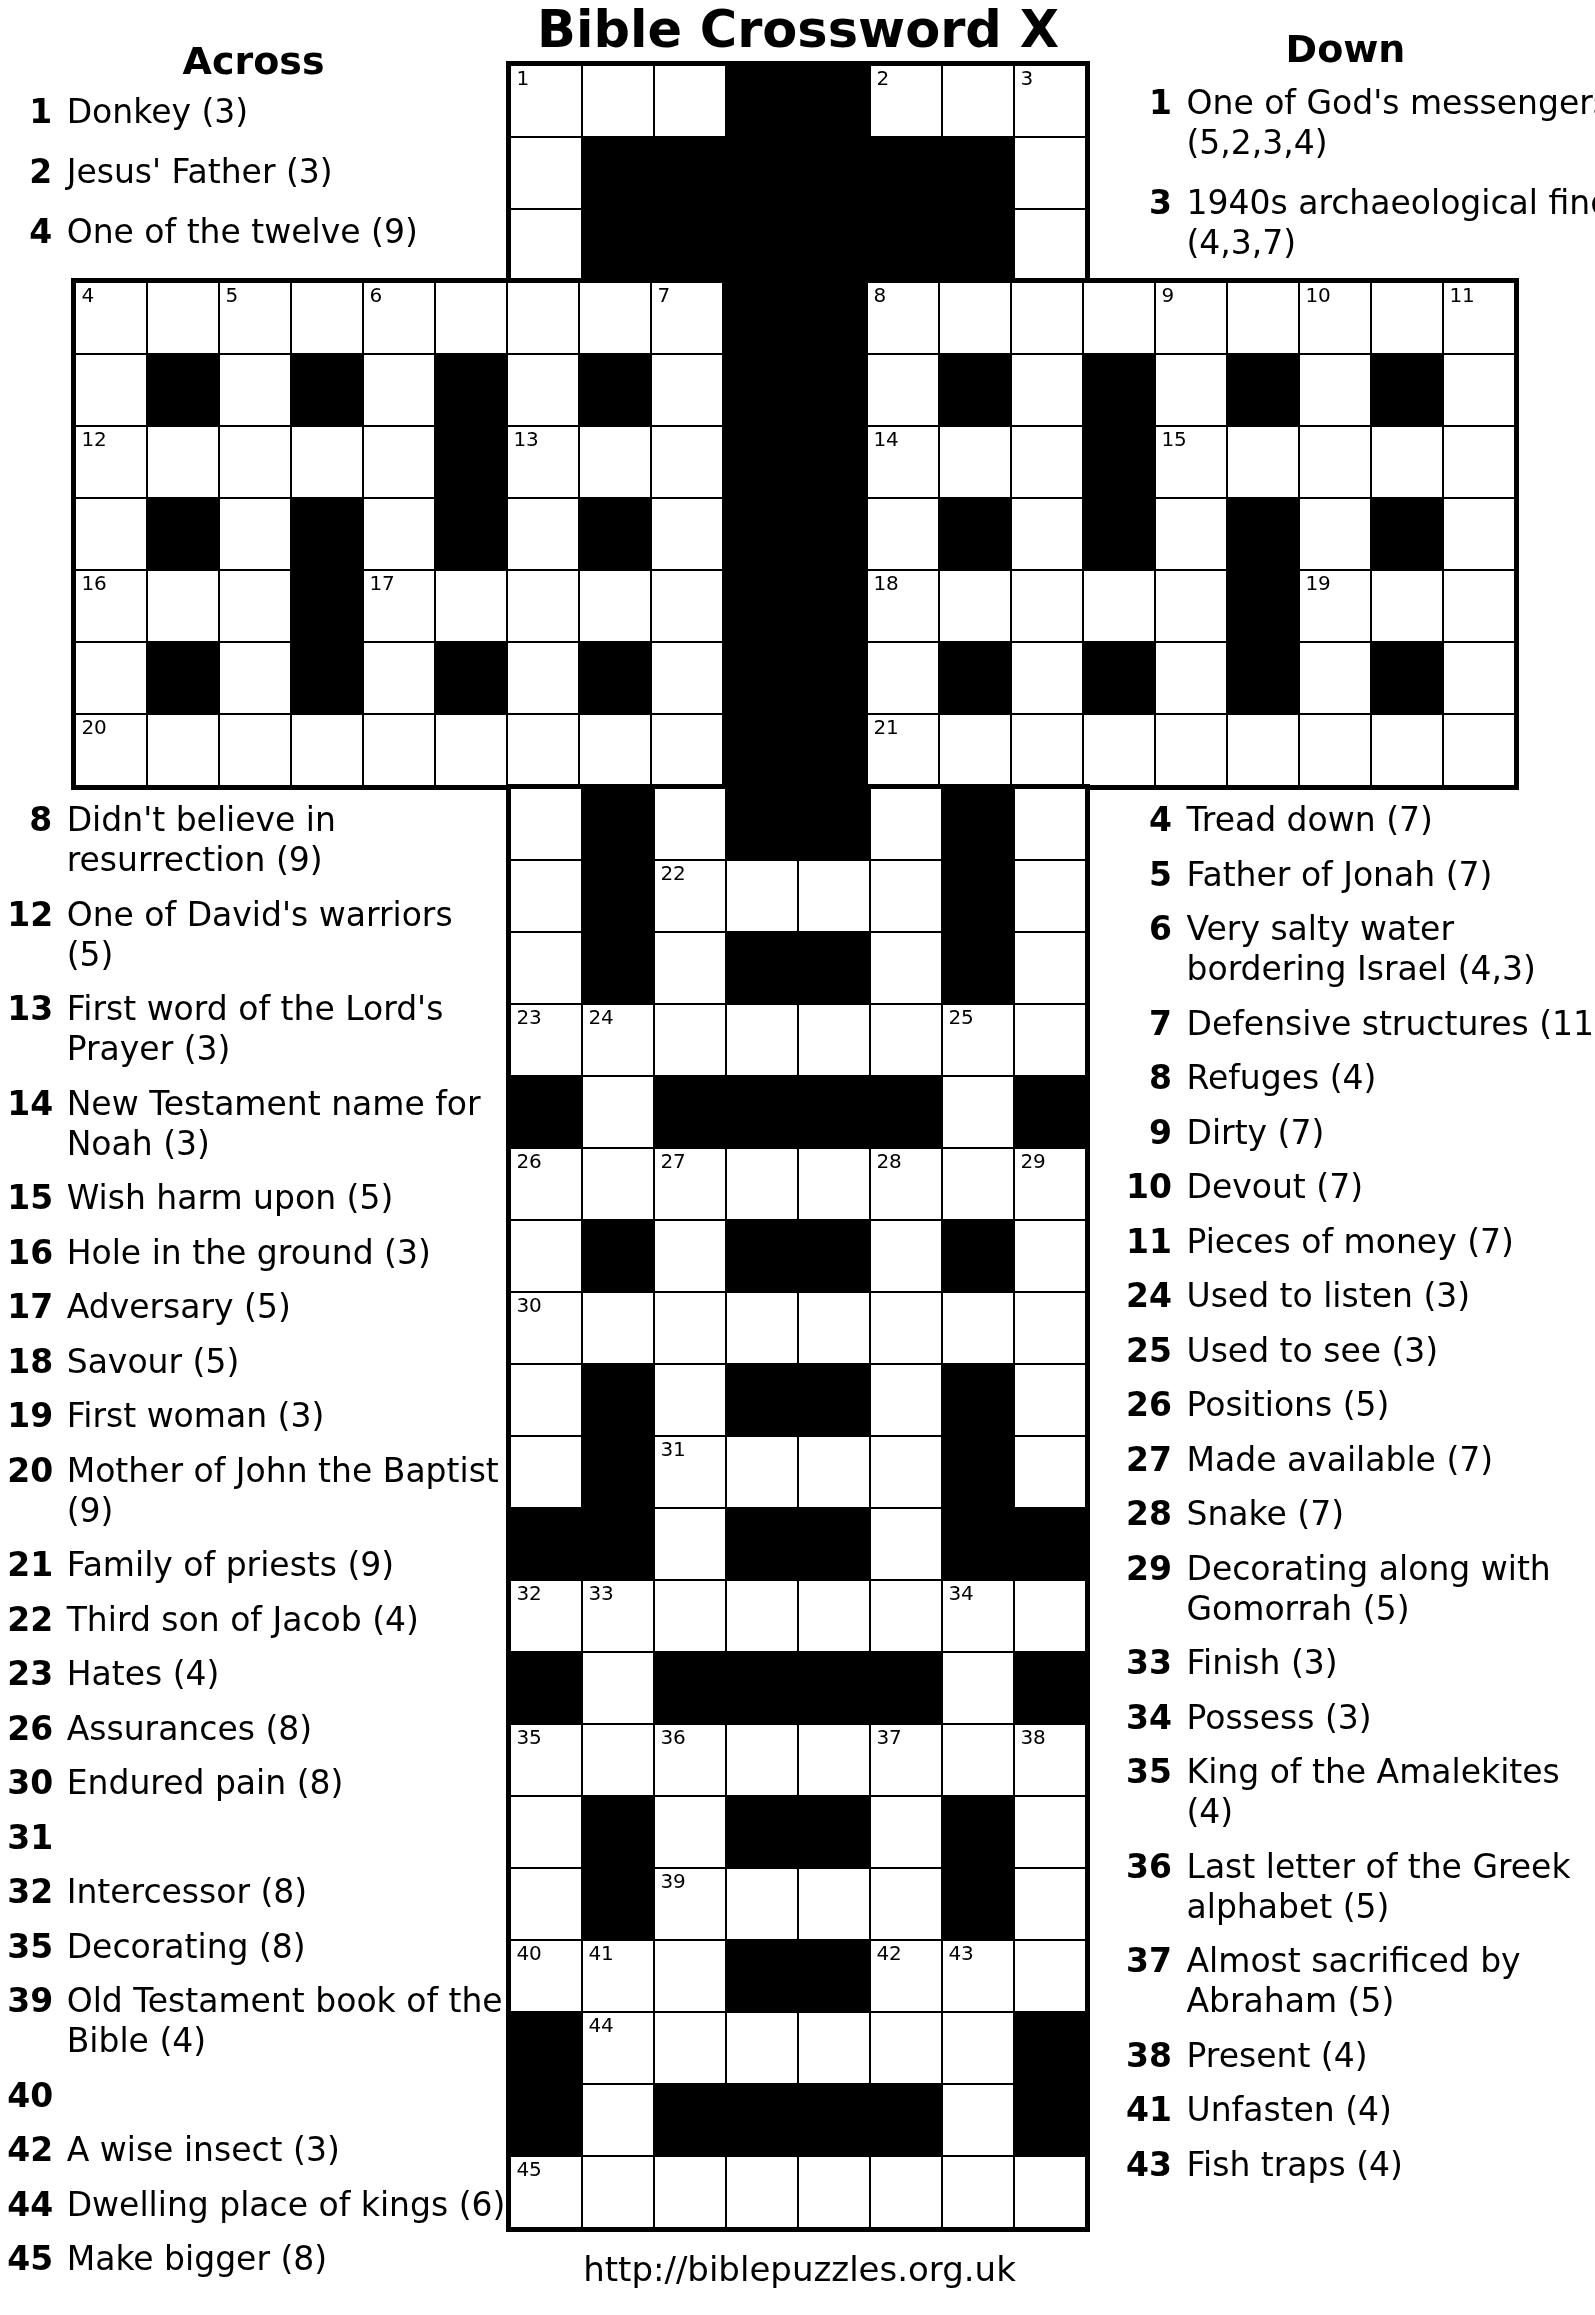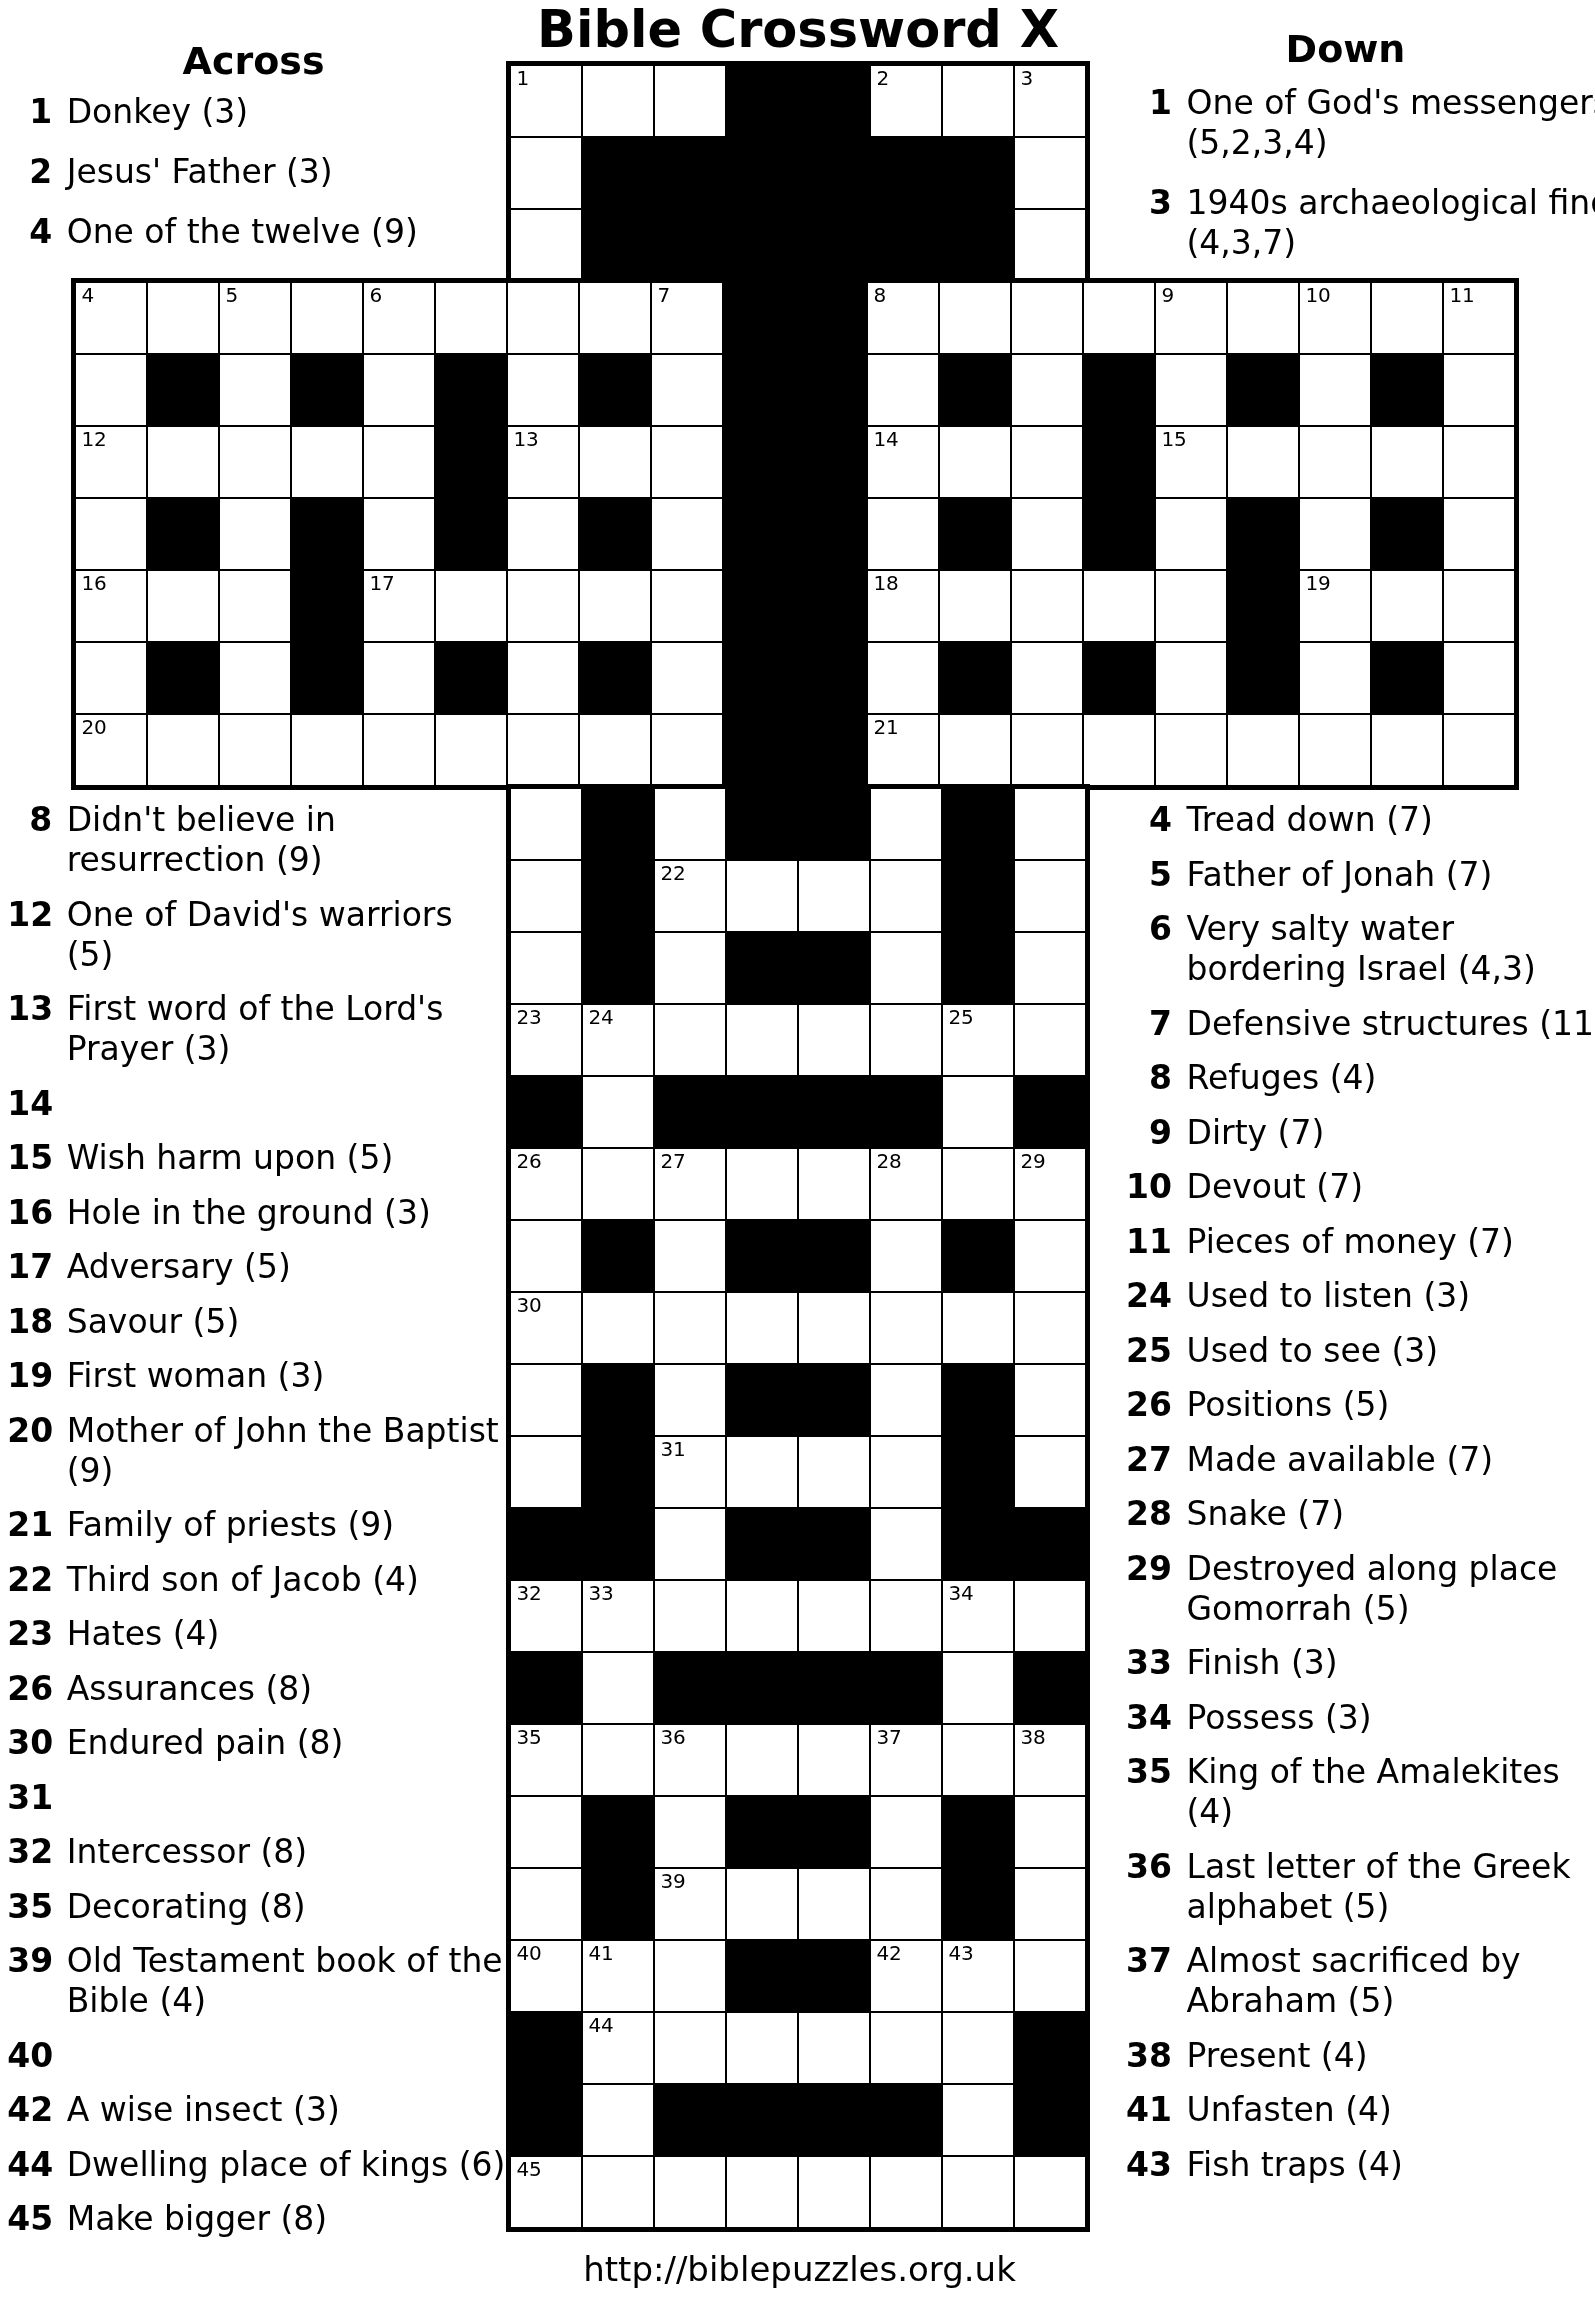--- a/index.html
+++ b/index.html
@@ -113,20 +113,24 @@
       </div>
       <div class="clue">
         <span class="cn">13</span>
         <span class="ct">
           <span class="cl">First word of the Lord's</span>
           <span class="cl">Prayer (3)</span>
         </span>
       </div>
       <div class="clue">
         <span class="cn">14</span>
+        <span class="ct">
+          <span class="cl">New Testament name for</span>
+          <span class="cl">Noah (3)</span>
+        </span>
       </div>
       <div class="clue">
         <span class="cn">15</span>
         <span class="ct">
           <span class="cl">Wish harm upon (5)</span>
         </span>
       </div>
       <div class="clue">
         <span class="cn">16</span>
         <span class="ct">
@@ -308,21 +312,21 @@
       </div>
       <div class="clue">
         <span class="cn">28</span>
         <span class="ct">
           <span class="cl">Snake (7)</span>
         </span>
       </div>
       <div class="clue">
         <span class="cn">29</span>
         <span class="ct">
-          <span class="cl">Destroyed along place</span>
+          <span class="cl">Decorating along with</span>
           <span class="cl">Gomorrah (5)</span>
         </span>
       </div>
       <div class="clue">
         <span class="cn">33</span>
         <span class="ct">
           <span class="cl">Finish (3)</span>
         </span>
       </div>
       <div class="clue">

